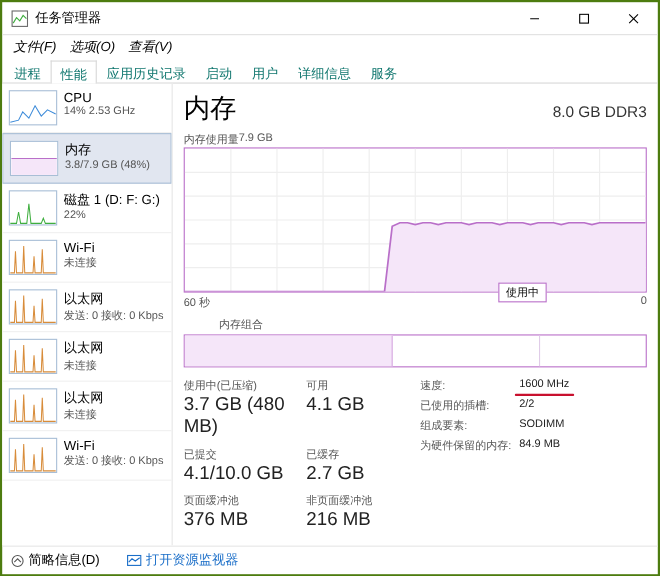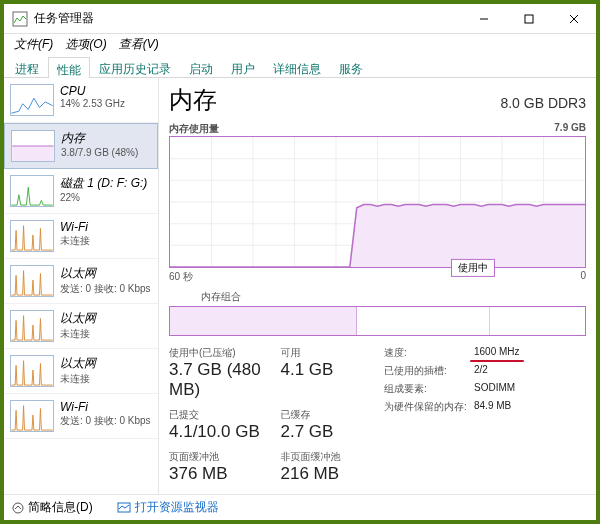--- a/index.html
+++ b/index.html
@@ -1,41 +1,41 @@
 <!DOCTYPE html>
 <html><head>
 <meta charset="utf-8">
 <style>
 * { margin: 0; padding: 0; box-sizing: border-box; }
 body { font-family: "Microsoft YaHei", "Segoe UI", sans-serif; font-size: 12px; background: #fff; color: #000; width: 600px; height: 524px; overflow: hidden; user-select: none; }
-.window { border: 4px solid #4d7c0f; width: 600px; height: 524px; display: flex; flex-direction: column; background: #fff; }
+.window { border: 2px solid #4d7c0f; width: 600px; height: 524px; display: flex; flex-direction: column; background: #fff; }
 .titlebar { height: 30px; display: flex; align-items: center; padding-left: 8px; border-bottom: 1px solid #e0e0e0; }
 .titlebar .icon { width: 16px; height: 16px; margin-right: 6px; }
 .titlebar .title { flex: 1; font-size: 12px; }
 .win-controls { display: flex; }
 .win-btn { width: 45px; height: 29px; display: flex; align-items: center; justify-content: center; color: #333; }
 .menubar { height: 20px; display: flex; gap: 4px; padding: 0 6px; font-size: 12px; align-items: center; }
 .menubar span { padding: 1px 4px; font-style: italic; }
 .tabs { height: 24px; border-bottom: 1px solid #d8d8d8; display: flex; padding-left: 2px; font-size: 12px; }
 .tab { padding: 4px 8px 3px; border: 1px solid transparent; border-bottom: none; margin-top: 2px; color: #0f766e; }
 .tab.active { border-color: #d8d8d8; background: #fff; position: relative; top: 1px; }
 .content { flex: 1; display: flex; overflow: hidden; }
 .sidebar { width: 155px; border-right: 1px solid #e5e5e5; overflow-y: auto; background: #fff; }
 .side-item { display: flex; padding: 6px 6px; gap: 6px; border-bottom: 1px solid #f0f0f0; }
 .side-item.selected { background: #e1e6f0; border: 1px solid #a8bed6; }
 .thumb { width: 44px; height: 32px; border: 1px solid #a8bed6; background: #fff; position: relative; overflow: hidden; flex-shrink: 0; }
 .thumb svg { width: 100%; height: 100%; }
 .side-text { flex: 1; overflow: hidden; }
-.side-text .name { font-size: 12px; white-space: nowrap; font-style: italic; }
+.side-text .name { font-size: 12px; white-space: nowrap; }
 .side-text .sub { font-size: 10px; color: #555; white-space: nowrap; }
 .main { flex: 1; padding: 6px 10px 4px; display: flex; flex-direction: column; overflow: hidden; }
 .mtitle { display: flex; align-items: baseline; }
 .mtitle h1 { font-size: 24px; font-weight: 400; flex: 1; }
 .mtitle .spec { font-size: 14px; color: #333; }
-.chartlabel { font-size: 10px; color: #555; display: flex; justify-content: space-between; margin-top: 6px; font-weight: bold; }
+.chartlabel { font-size: 10px; color: #555; display: flex; margin-top: 6px; }
 .chartbox { border: 1px solid #b96fc9; height: 132px; position: relative; background: #fff; }
 .chartbox svg { width: 100%; height: 100%; }
 .xaxis { font-size: 10px; color: #555; display: flex; justify-content: space-between; margin-top: 2px; }
 .combolabel { font-size: 10px; color: #555; margin-top: 6px; margin-left: 32px; }
 .combobox { border: 1px solid #b96fc9; height: 30px; display: flex; margin-top: 2px; }
 .combofill { background: #f5e6f9; border-right: 1px solid #d6a8e0; }
 .stats { display: flex; margin-top: 10px; gap: 0; font-size: 10px; }
 .statsL { display: grid; grid-template-columns: 1fr 1fr; gap: 8px 8px; width: 215px; }
 .stat .lbl { font-size: 10px; color: #555; }
 .stat .val { font-size: 17px; color: #222; }

